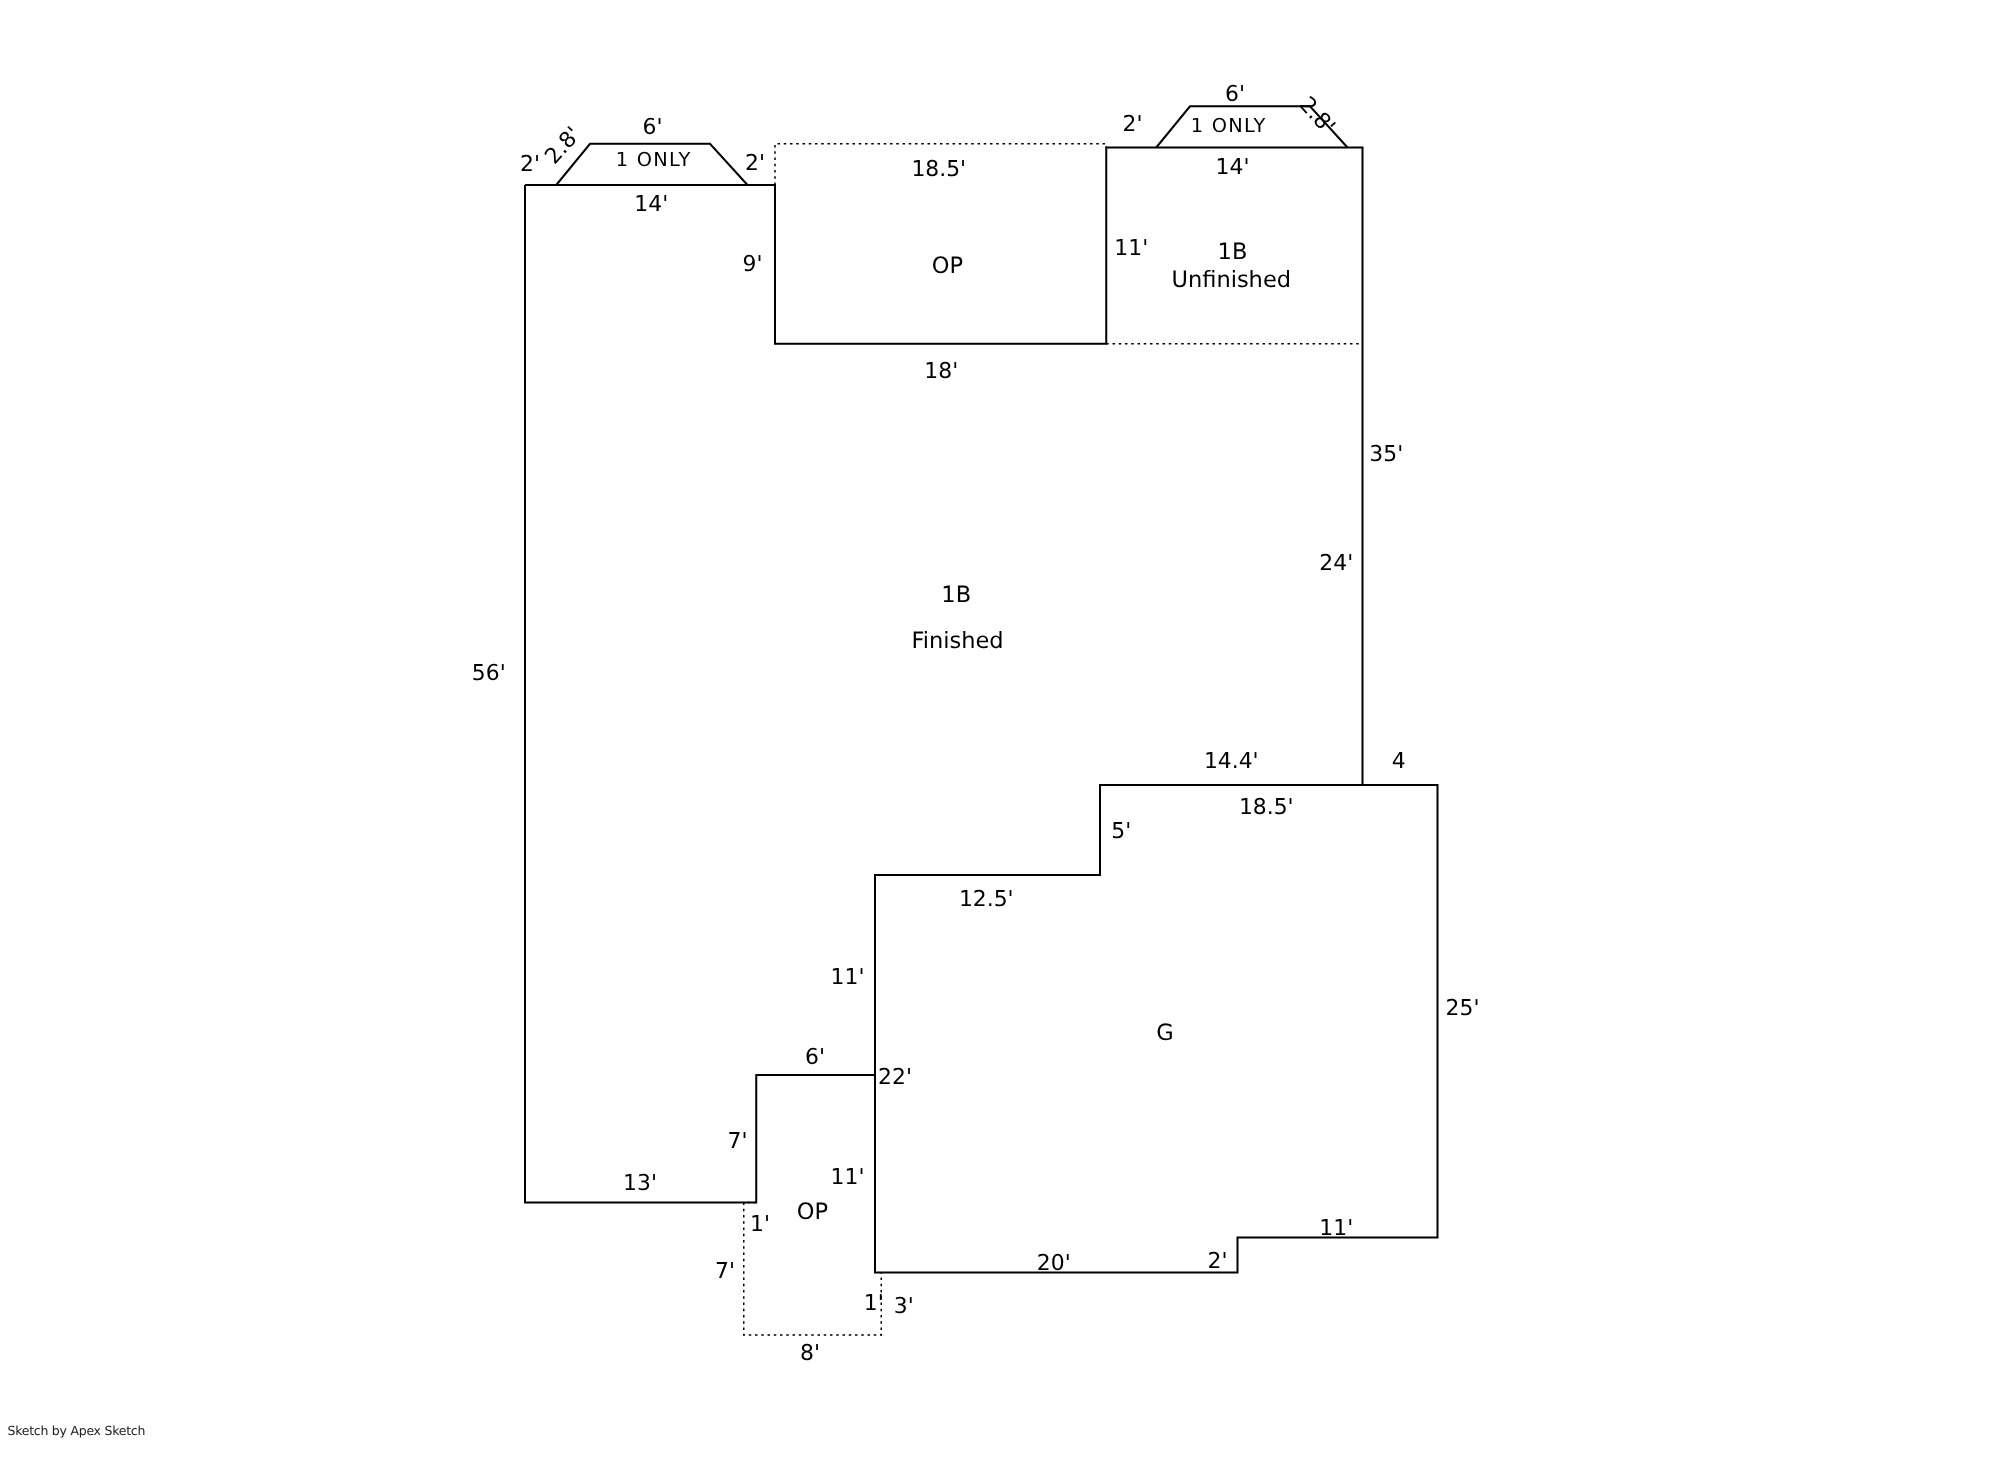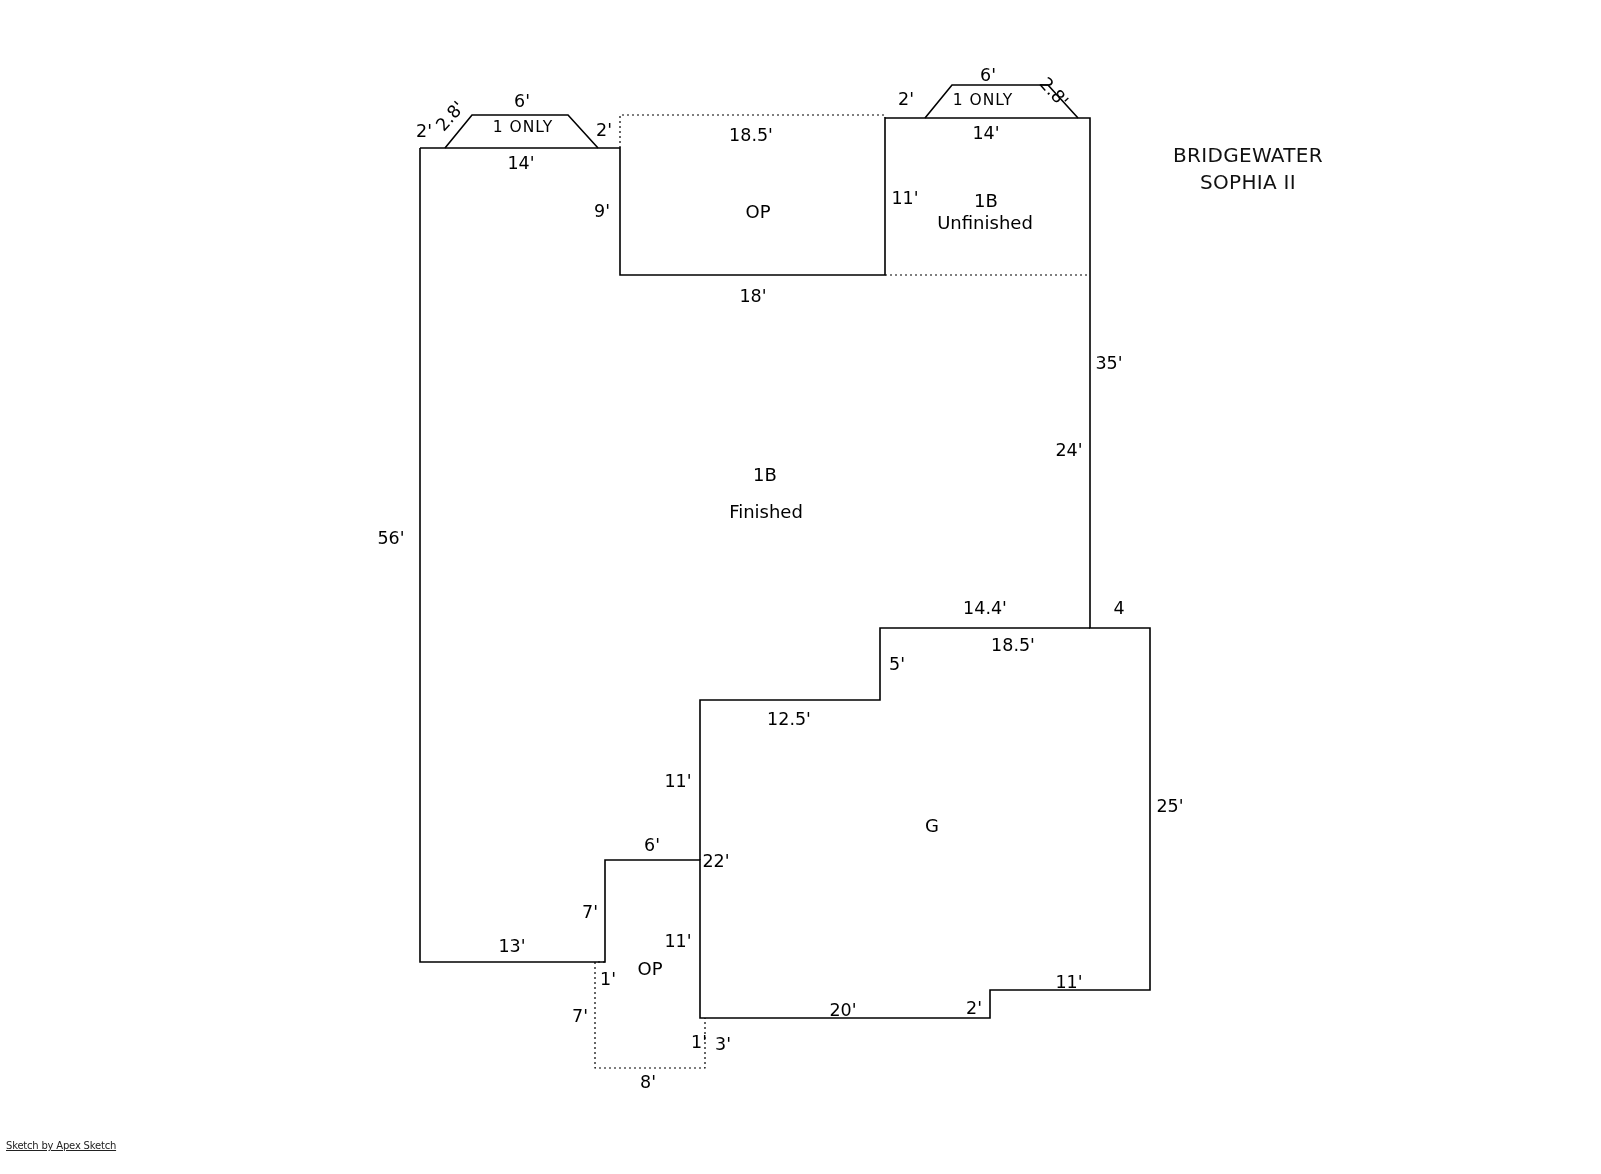--- a/index.html
+++ b/index.html
@@ -54,21 +54,20 @@
     color: #111111;
     letter-spacing: 0.3px;
   }
   #watermark {
     position: absolute;
     left: 6px;
     top: 1140px;
     font-size: 10px;
     color: #222222;
     letter-spacing: -0.2px;
-    text-decoration: underline;
   }
 </style>
 </head>
 <body>
 
 <div id="sketch-page">
 
   <svg id="floorplan-svg" viewBox="0 0 1601 1174" xmlns="http://www.w3.org/2000/svg">
       <polyline points="420,148 620,148 620,275 885,275 885,118 1090,118 1090,628 1150,628 1150,990 990,990 990,1018 700,1018 700,860 605,860 605,962 420,962 420,148" class="wall-solid"></polyline>
       <polyline points="445,148 472,115 568,115 598,148" class="wall-solid"></polyline>
@@ -117,20 +116,16 @@
       <text x="650" y="969" dy="0.35em" class="lbl area">OP</text>
       <text x="580" y="1016" dy="0.35em" class="lbl dim">7'</text>
       <text x="1069" y="982" dy="0.35em" class="lbl dim">11'</text>
       <text x="974" y="1008" dy="0.35em" class="lbl dim">2'</text>
       <text x="843" y="1010" dy="0.35em" class="lbl dim">20'</text>
       <text x="699" y="1042" dy="0.35em" class="lbl dim">1'</text>
       <text x="723" y="1044" dy="0.35em" class="lbl dim">3'</text>
       <text x="648" y="1082" dy="0.35em" class="lbl dim">8'</text>
     </svg>
 
-  <div id="plan-title">
-    <div>BRIDGEWATER</div>
-    <div>SOPHIA II</div>
-  </div>
 
   <div id="watermark">Sketch by Apex Sketch</div>
 
 </div>
 
 </body></html>

